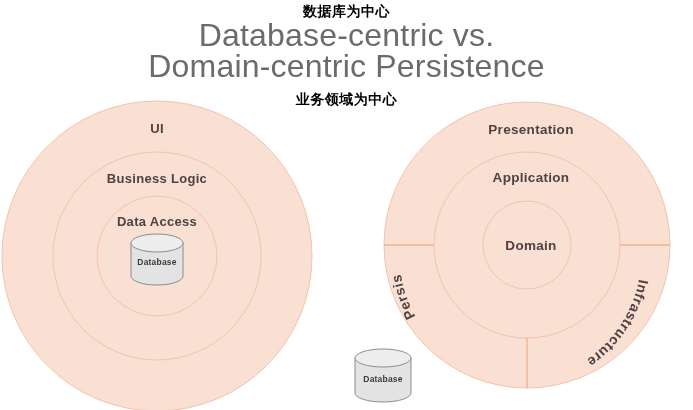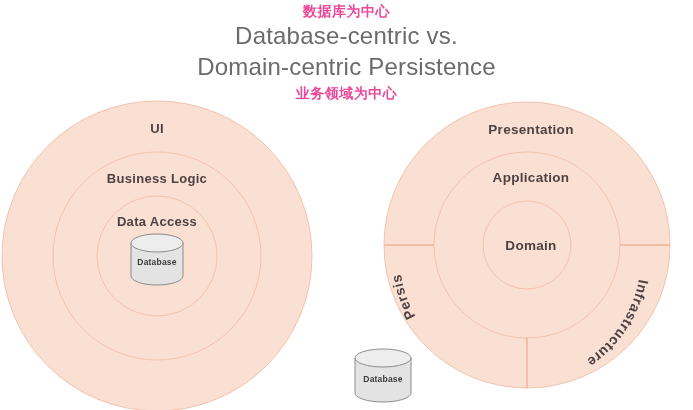--- a/index.html
+++ b/index.html
@@ -22,29 +22,29 @@
     left: 0;
     top: 0;
     width: 693px;
     text-align: center;
     pointer-events: none;
   }
   .cn-anno {
     font-family: "DejaVu Sans", sans-serif;
     font-size: 14px;
     font-weight: 700;
-    color: #ec4899;
+    color: #000000;
     line-height: 18px;
     letter-spacing: 0.5px;
   }
   .cn-anno-top { margin-top: 2px; }
-  .cn-anno-bottom { margin-top: 2px; }
+  .cn-anno-bottom { margin-top: 8px; }
   .main-title {
     font-family: "Liberation Sans", sans-serif;
-    font-size: 24px;
+    font-size: 32px;
     font-weight: 400;
     color: #6b6b6b;
     line-height: 31px;
     letter-spacing: 0.2px;
   }
   .main-title .tline { display: block; }
 
   
   #diagram-svg {
     position: absolute;

